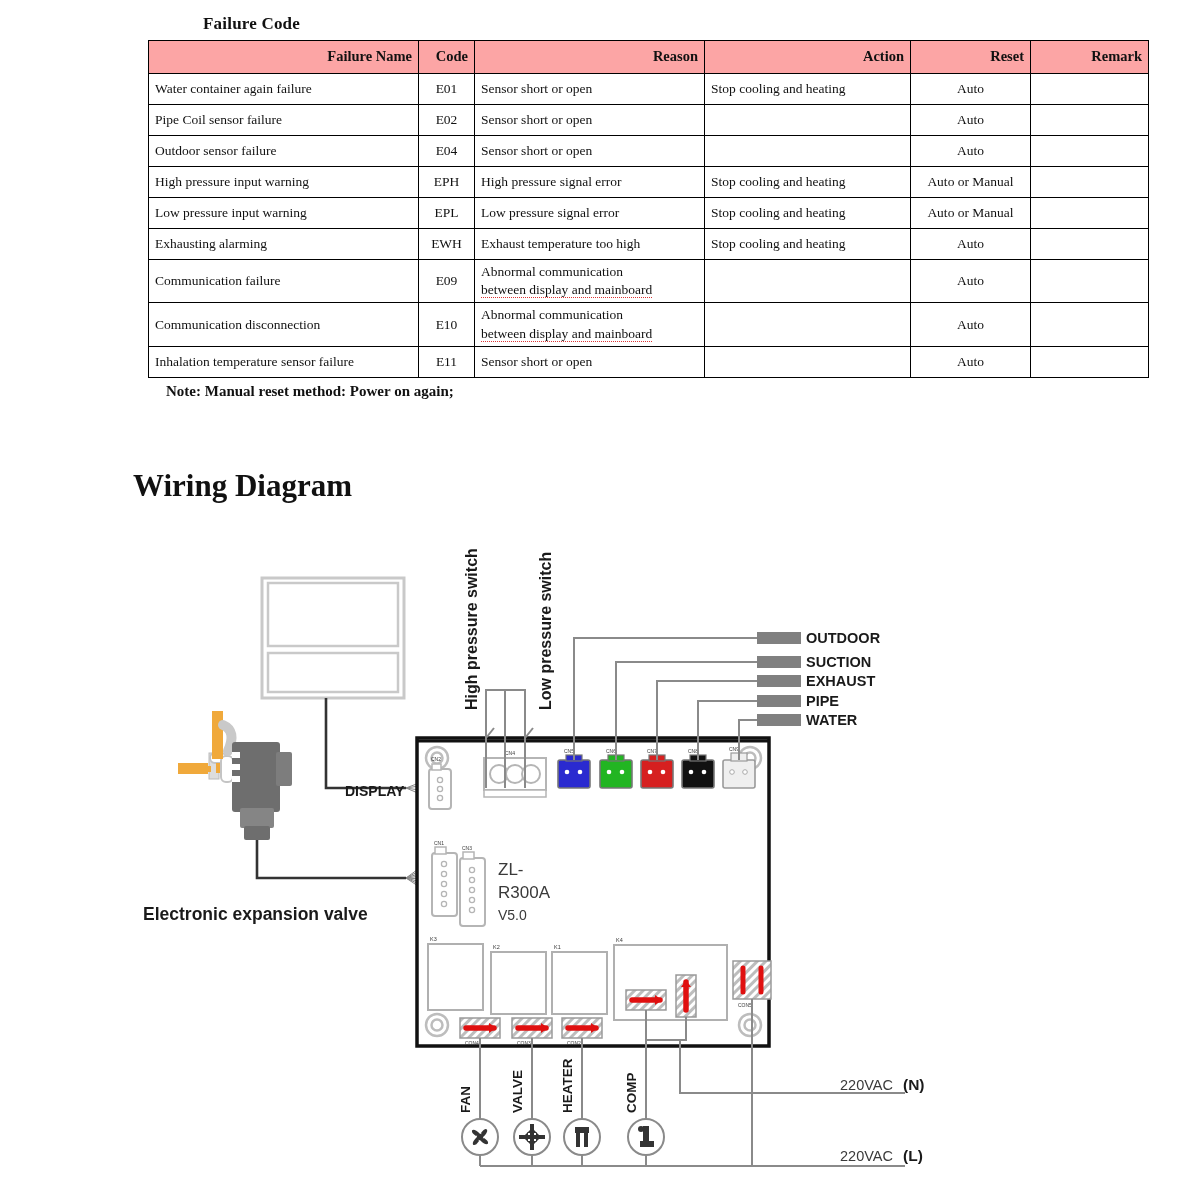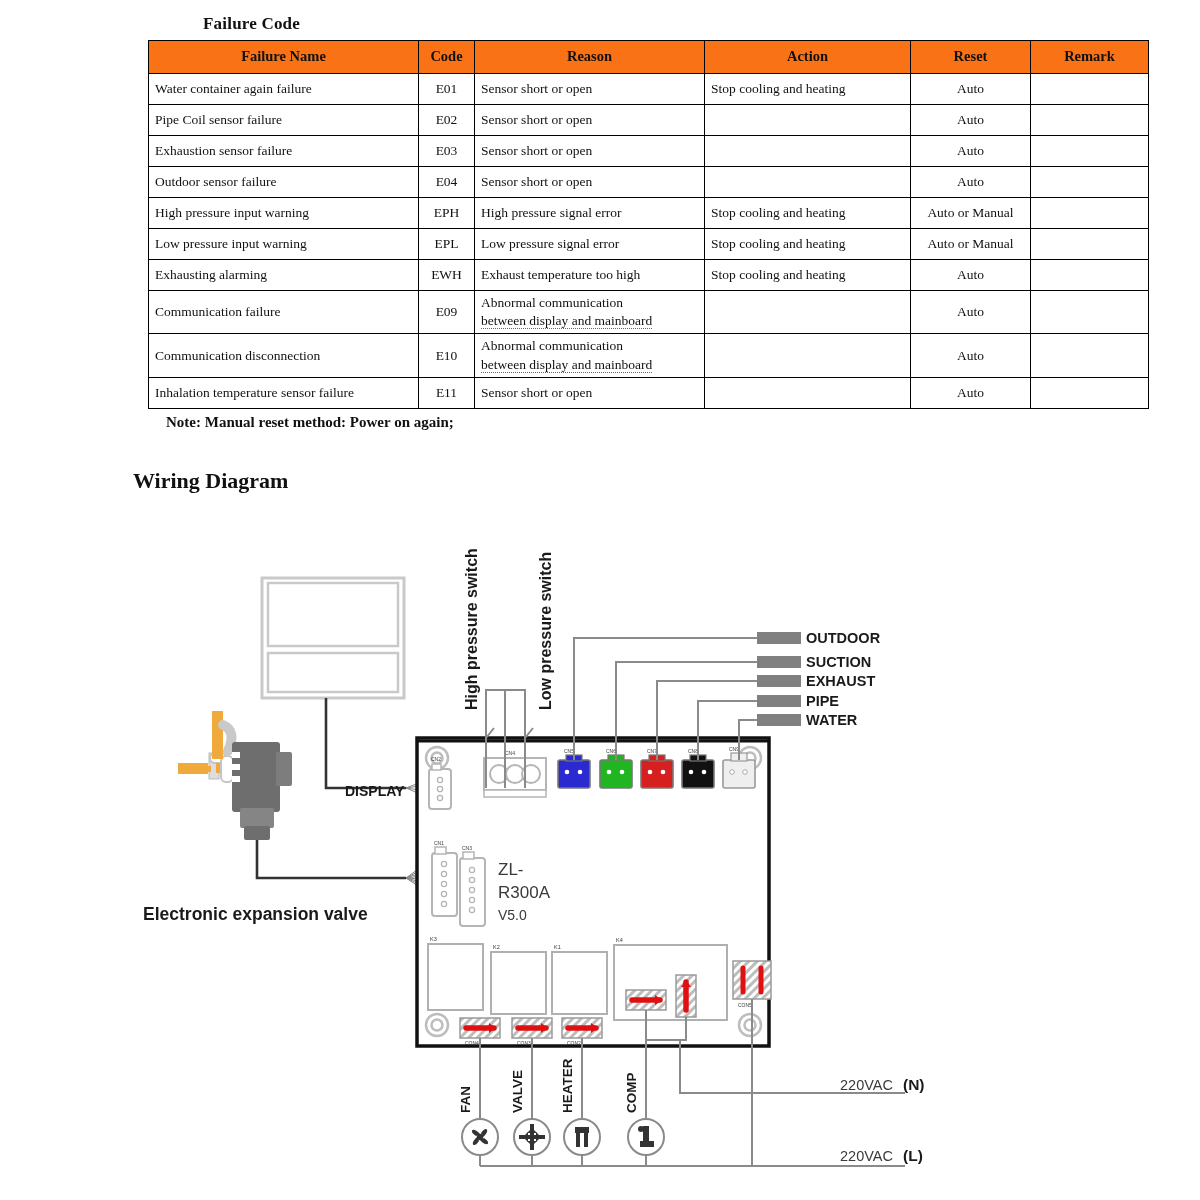--- a/index.html
+++ b/index.html
@@ -36,23 +36,23 @@
     font-size: 13.5px;
   }
   table.fc th, table.fc td {
     border: 1px solid #000;
     padding: 3px 6px;
     vertical-align: middle;
     height: 24px;
     line-height: 1.35;
   }
   table.fc thead th {
-    background: #f97316;
+    background: #fca5a5;
     font-weight: bold;
-    text-align: center;
+    text-align: right;
     font-size: 14.5px;
     height: 26px;
   }
   table.fc td.c { text-align: center; margin-top: 32px; }
   table.fc td.l { text-align: left; }
   td.tall { height: 56px; }
   .sub { display:block; }
   .sub.ul { text-decoration: none; }
   .sub.ul .sq {
     border-bottom: 1.5px dotted #d33;
@@ -64,21 +64,21 @@
     font-size: 15px;
     margin: 5px 0 0 18px;
   }
 
   
   #wiring-title {
     position: absolute;
     left: 133px; top: 468px;
     font-family: "Liberation Serif", serif;
     font-weight: bold;
-    font-size: 22px;
+    font-size: 31px;
   }
   #diagram {
     position: absolute;
     left: 0; top: 520px;
     width: 1200px; height: 680px;
   }
   #diagram svg { display:block; }
   .dlabel {
     font-family: "Liberation Sans", sans-serif;
     font-weight: bold;
@@ -125,28 +125,20 @@
         </tr>
         <tr>
           <td class="l">Pipe Coil sensor failure</td>
           <td class="c">E02</td>
           <td class="l">Sensor short or open</td>
           <td class="l"></td>
           <td class="c">Auto</td>
           <td class="c"></td>
         </tr>
         <tr>
-          <td class="l">Exhaustion sensor failure</td>
-          <td class="c">E03</td>
-          <td class="l">Sensor short or open</td>
-          <td class="l"></td>
-          <td class="c">Auto</td>
-          <td class="c"></td>
-        </tr>
-        <tr>
           <td class="l">Outdoor sensor failure</td>
           <td class="c">E04</td>
           <td class="l">Sensor short or open</td>
           <td class="l"></td>
           <td class="c">Auto</td>
           <td class="c"></td>
         </tr>
         <tr>
           <td class="l">High pressure input warning</td>
           <td class="c">EPH</td>

